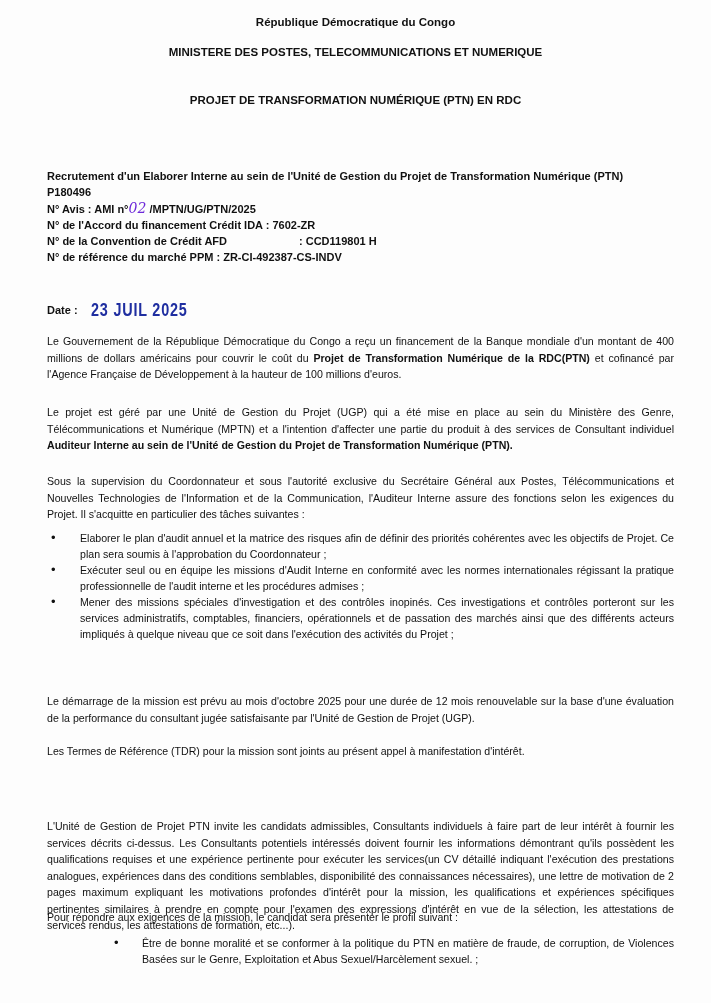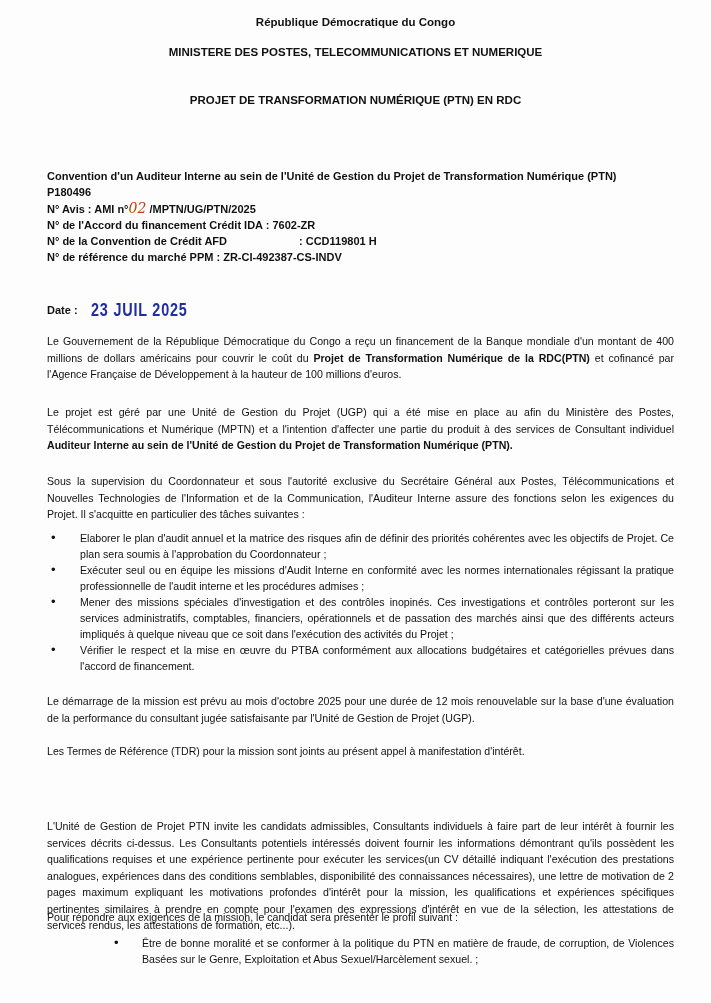--- a/index.html
+++ b/index.html
@@ -12,21 +12,21 @@
     position: relative;
   }
   .page { position: absolute; left: 0; top: 0; width: 562px; height: 1003px; }
   .center { text-align: center; font-weight: bold; font-stretch: condensed; }
   .h1 { position: absolute; top: 16px; left: 0; width: 711px; font-size: 11.5px; }
   .h2 { position: absolute; top: 46px; left: 0; width: 711px; font-size: 11.5px; }
   .h3 { position: absolute; top: 94px; left: 0; width: 711px; font-size: 11.5px; }
   .h4 { position: absolute; top: 124px; left: 0; width: 711px; font-size: 11.5px; text-decoration: underline; }
   .ref { position: absolute; left: 47px; top: 168px; width: 640px; font-weight: bold; font-size: 11px; line-height: 16px; }
   .ref .row { white-space: nowrap; }
-  .ref .handwrite { font-family: "DejaVu Serif", serif; font-weight: normal; font-style: italic; font-size: 14px; color: #c2410c; }
+  .ref .handwrite { font-family: "DejaVu Serif", serif; font-weight: normal; font-style: italic; font-size: 14px; color: #6d28d9; }
   .ref .tab { display: inline-block; width: 72px; }
   .date { position: absolute; left: 47px; top: 300px; font-weight: bold; font-size: 11px; }
   .stamp { color: #1f2ea0; font-weight: bold; font-size: 18px; letter-spacing: 1px; margin-left: 10px; vertical-align: -2px; transform: scaleX(0.8); display: inline-block; transform-origin: left; }
   .para { position: absolute; left: 47px; width: 627px; text-align: justify; line-height: 16.5px; }
   .p1 { top: 333px; }
   .p2 { top: 404px; }
   .p3 { top: 473px; }
   .bullets { position: absolute; left: 47px; top: 530px; width: 627px; margin: 0; padding: 0; list-style: none; line-height: 16px; }
   .bullets li { position: relative; padding-left: 33px; margin-bottom: 0; text-align: justify; }
   .bullets li::before { content: "•"; position: absolute; left: 4px; top: 0; font-size: 13px; }
@@ -42,21 +42,21 @@
 </head>
 <body>
 
 <div class="page">
 
   <div class="center h1">République Démocratique du Congo</div>
   <div class="center h2">MINISTERE DES POSTES, TELECOMMUNICATIONS ET NUMERIQUE</div>
   <div class="center h3">PROJET DE TRANSFORMATION NUMÉRIQUE (PTN) EN RDC</div>
 
   <div class="ref">
-    <div>Convention d'un Auditeur Interne au sein de l'Unité de Gestion du Projet de Transformation Numérique (PTN)</div>
+    <div>Recrutement d'un Elaborer Interne au sein de l'Unité de Gestion du Projet de Transformation Numérique (PTN)</div>
     <div class="row">P180496</div>
     <div class="row">
       <span>N° Avis : AMI n°</span><span class="handwrite">02</span><span> /MPTN/UG/PTN/2025</span>
     </div>
     <div class="row">
       <span>N° de l'Accord du financement Crédit IDA : </span><span>7602-ZR</span>
     </div>
     <div class="row">
       <span>N° de la Convention de Crédit AFD</span><span class="tab"></span><span>: CCD119801 H</span>
     </div>
@@ -68,30 +68,29 @@
   <div class="date">
     <span>Date :</span>
     <span class="stamp" style="color: rgb(31, 46, 160);">23 JUIL 2025</span>
   </div>
 
   <div class="para p1">
     <span>Le Gouvernement de la République Démocratique du Congo a reçu un financement de la Banque mondiale d'un montant de 400 millions de dollars américains pour couvrir le coût du </span><b>Projet de Transformation Numérique de la RDC(PTN)</b><span> et cofinancé par l'Agence Française de Développement à la hauteur de 100 millions d'euros.</span>
   </div>
 
   <div class="para p2">
-    <span>Le projet est géré par une Unité de Gestion du Projet (UGP) qui a été mise en place au afin du Ministère des Postes, Télécommunications et Numérique (MPTN) et a l'intention d'affecter une partie du produit à des services de Consultant individuel </span><b>Auditeur Interne au sein de l'Unité de Gestion du Projet de Transformation Numérique (PTN).</b>
+    <span>Le projet est géré par une Unité de Gestion du Projet (UGP) qui a été mise en place au sein du Ministère des Genre, Télécommunications et Numérique (MPTN) et a l'intention d'affecter une partie du produit à des services de Consultant individuel </span><b>Auditeur Interne au sein de l'Unité de Gestion du Projet de Transformation Numérique (PTN).</b>
   </div>
 
   <div class="para p3">Sous la supervision du Coordonnateur et sous l'autorité exclusive du Secrétaire Général aux Postes, Télécommunications et Nouvelles Technologies de l'Information et de la Communication, l'Auditeur Interne assure des fonctions selon les exigences du Projet. Il s'acquitte en particulier des tâches suivantes :</div>
 
   <ul class="bullets">
     <li>Elaborer le plan d'audit annuel et la matrice des risques afin de définir des priorités cohérentes avec les objectifs de Projet. Ce plan sera soumis à l'approbation du Coordonnateur ;</li>
     <li>Exécuter seul ou en équipe les missions d'Audit Interne en conformité avec les normes internationales régissant la pratique professionnelle de l'audit interne et les procédures admises ;</li>
     <li>Mener des missions spéciales d'investigation et des contrôles inopinés. Ces investigations et contrôles porteront sur les services administratifs, comptables, financiers, opérationnels et de passation des marchés ainsi que des différents acteurs impliqués à quelque niveau que ce soit dans l'exécution des activités du Projet ;</li>
-    <li>Vérifier le respect et la mise en œuvre du PTBA conformément aux allocations budgétaires et catégorielles prévues dans l'accord de financement.</li>
   </ul>
 
   <div class="para p4">Le démarrage de la mission est prévu au mois d'octobre 2025 pour une durée de 12 mois renouvelable sur la base d'une évaluation de la performance du consultant jugée satisfaisante par l'Unité de Gestion de Projet (UGP).</div>
   <div class="para p5">Les Termes de Référence (TDR) pour la mission sont joints au présent appel à manifestation d'intérêt.</div>
   <div class="para p6">L'Unité de Gestion de Projet PTN invite les candidats admissibles, Consultants individuels à faire part de leur intérêt à fournir les services décrits ci-dessus. Les Consultants potentiels intéressés doivent fournir les informations démontrant qu'ils possèdent les qualifications requises et une expérience pertinente pour exécuter les services(un CV détaillé indiquant l'exécution  des prestations analogues, expériences dans des conditions semblables, disponibilité des connaissances nécessaires), une lettre de motivation de 2 pages maximum expliquant les motivations profondes d'intérêt pour la mission, les qualifications et expériences spécifiques pertinentes similaires à prendre en compte pour l'examen des expressions d'intérêt en vue de la sélection, les attestations de services rendus, les attestations de formation, etc...).</div>
   <div class="para p7">Pour répondre aux exigences de la mission, le candidat sera présenter le profil suivant :</div>
 
   <ul class="bullets2">
     <li>Être de bonne moralité et se conformer à la politique du PTN en matière de fraude, de corruption, de Violences Basées sur le Genre, Exploitation et Abus Sexuel/Harcèlement sexuel. ;</li>
   </ul>

